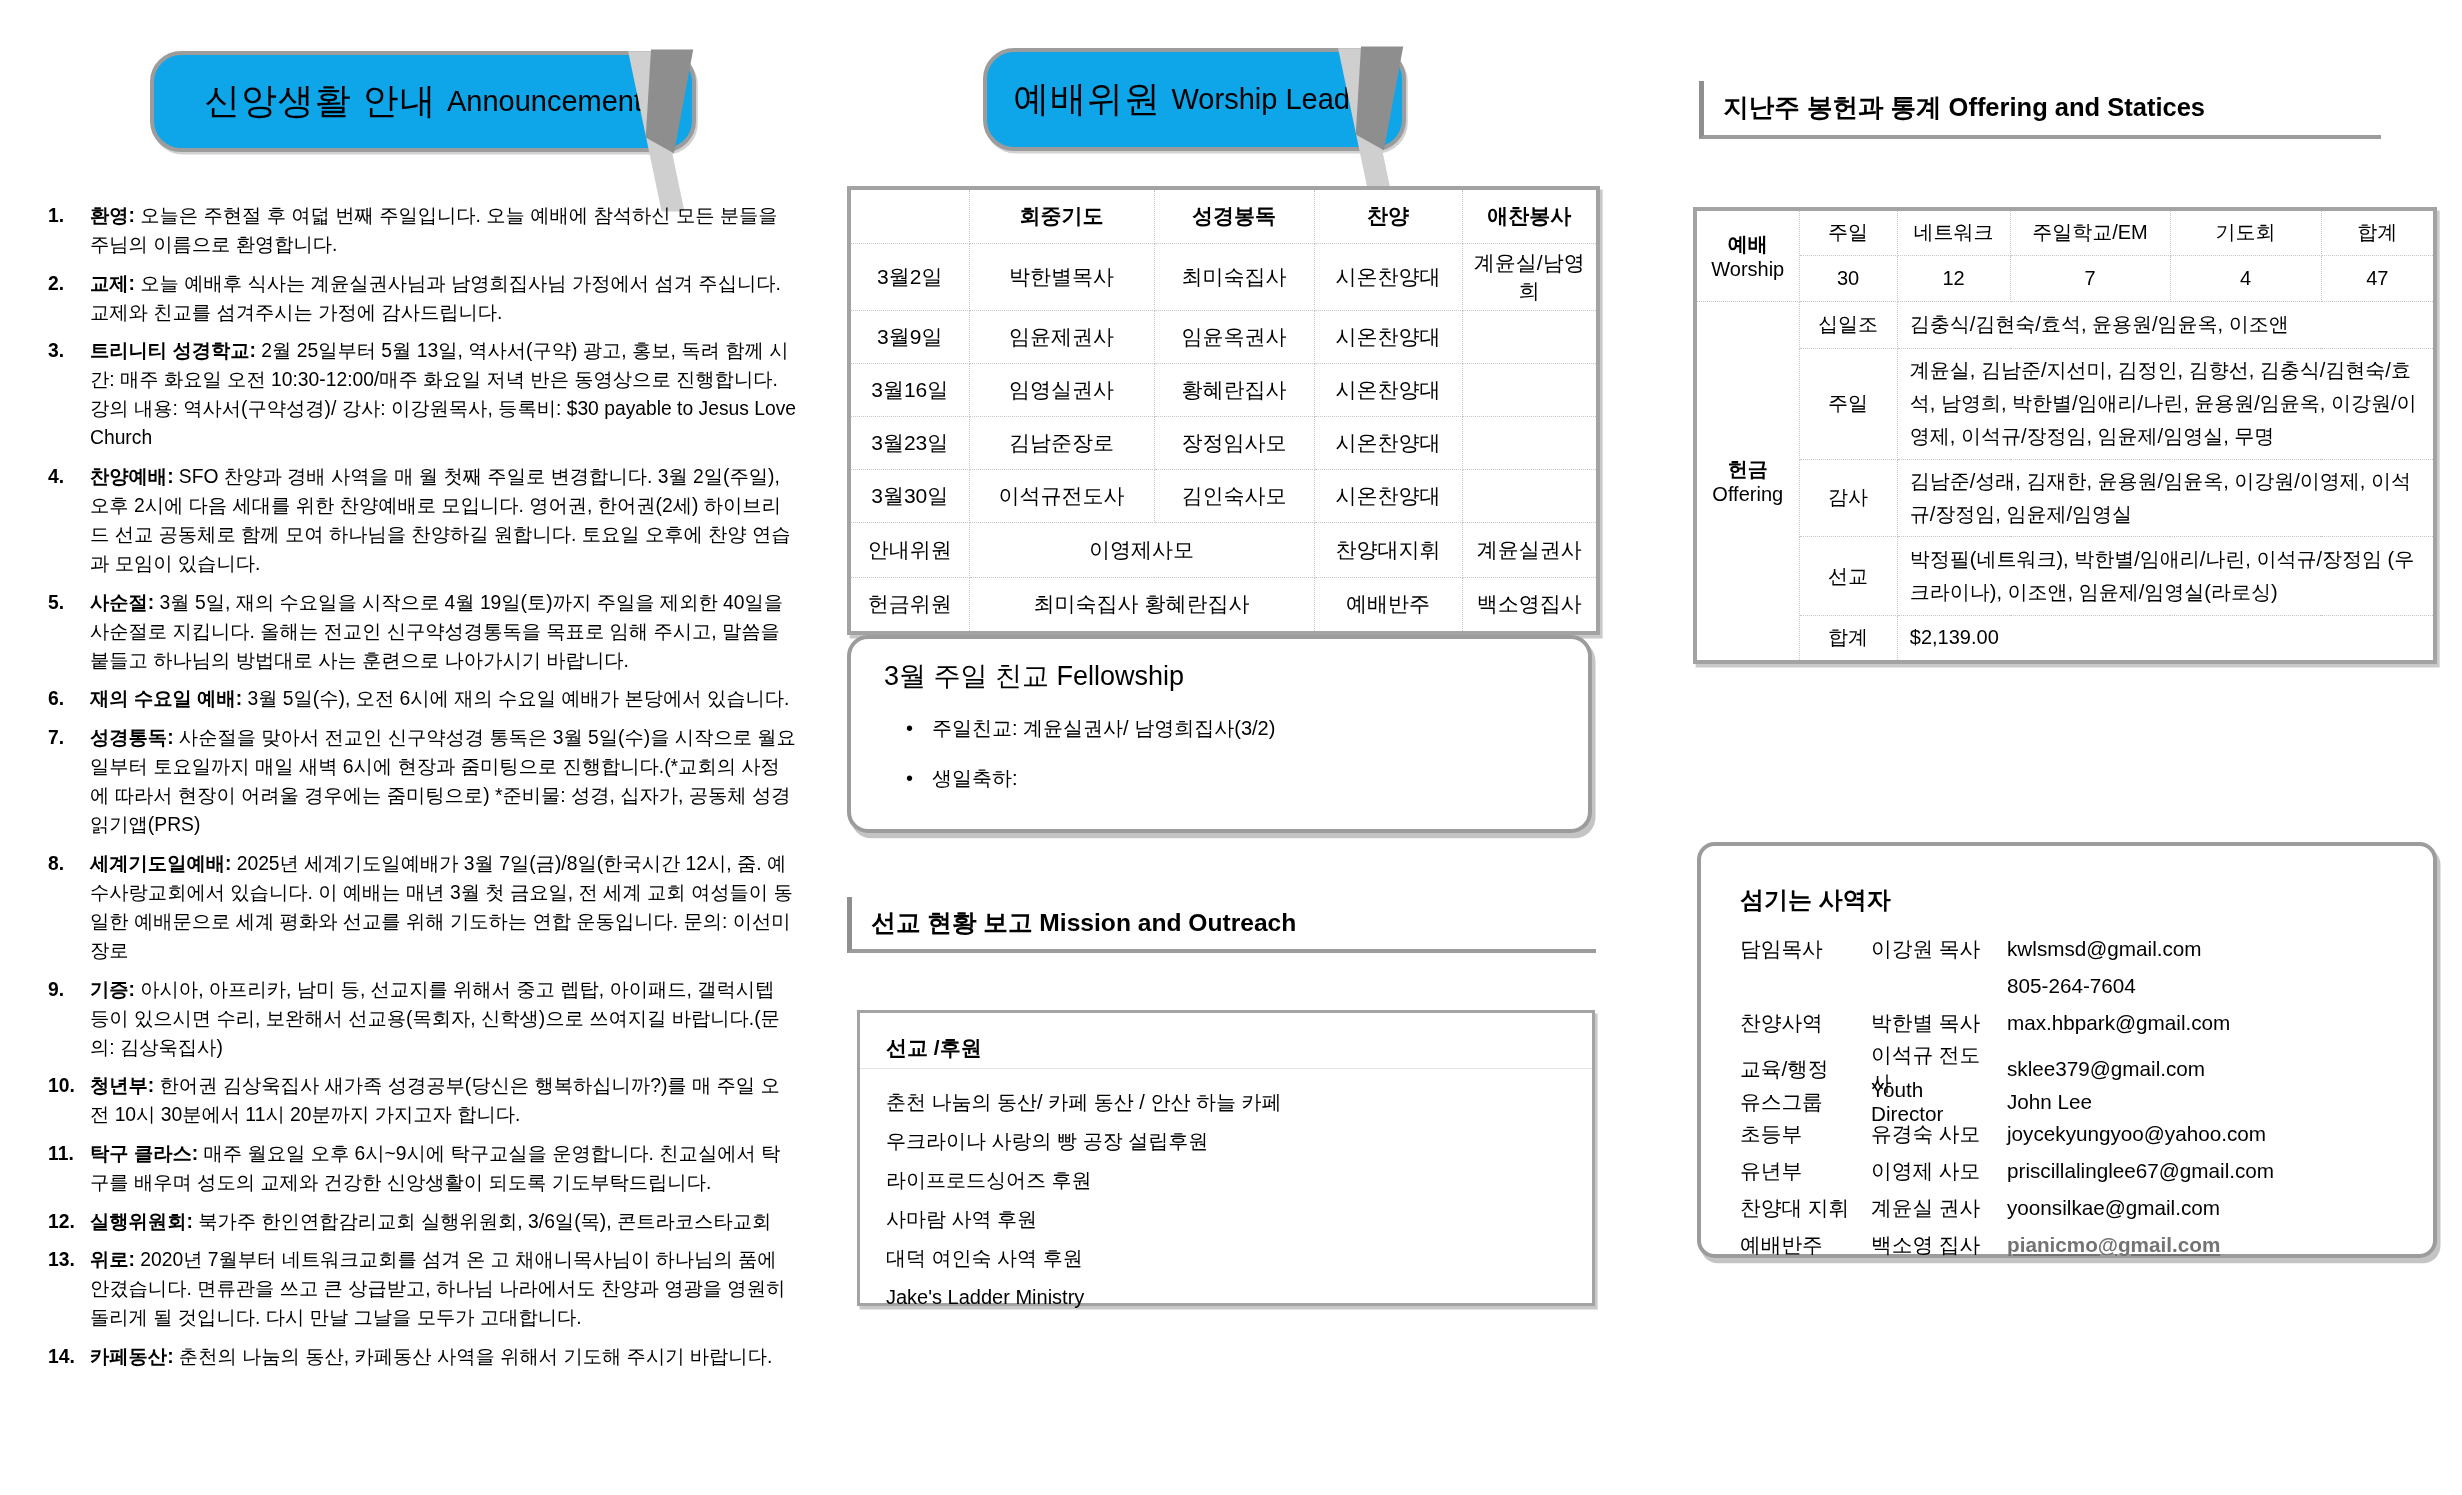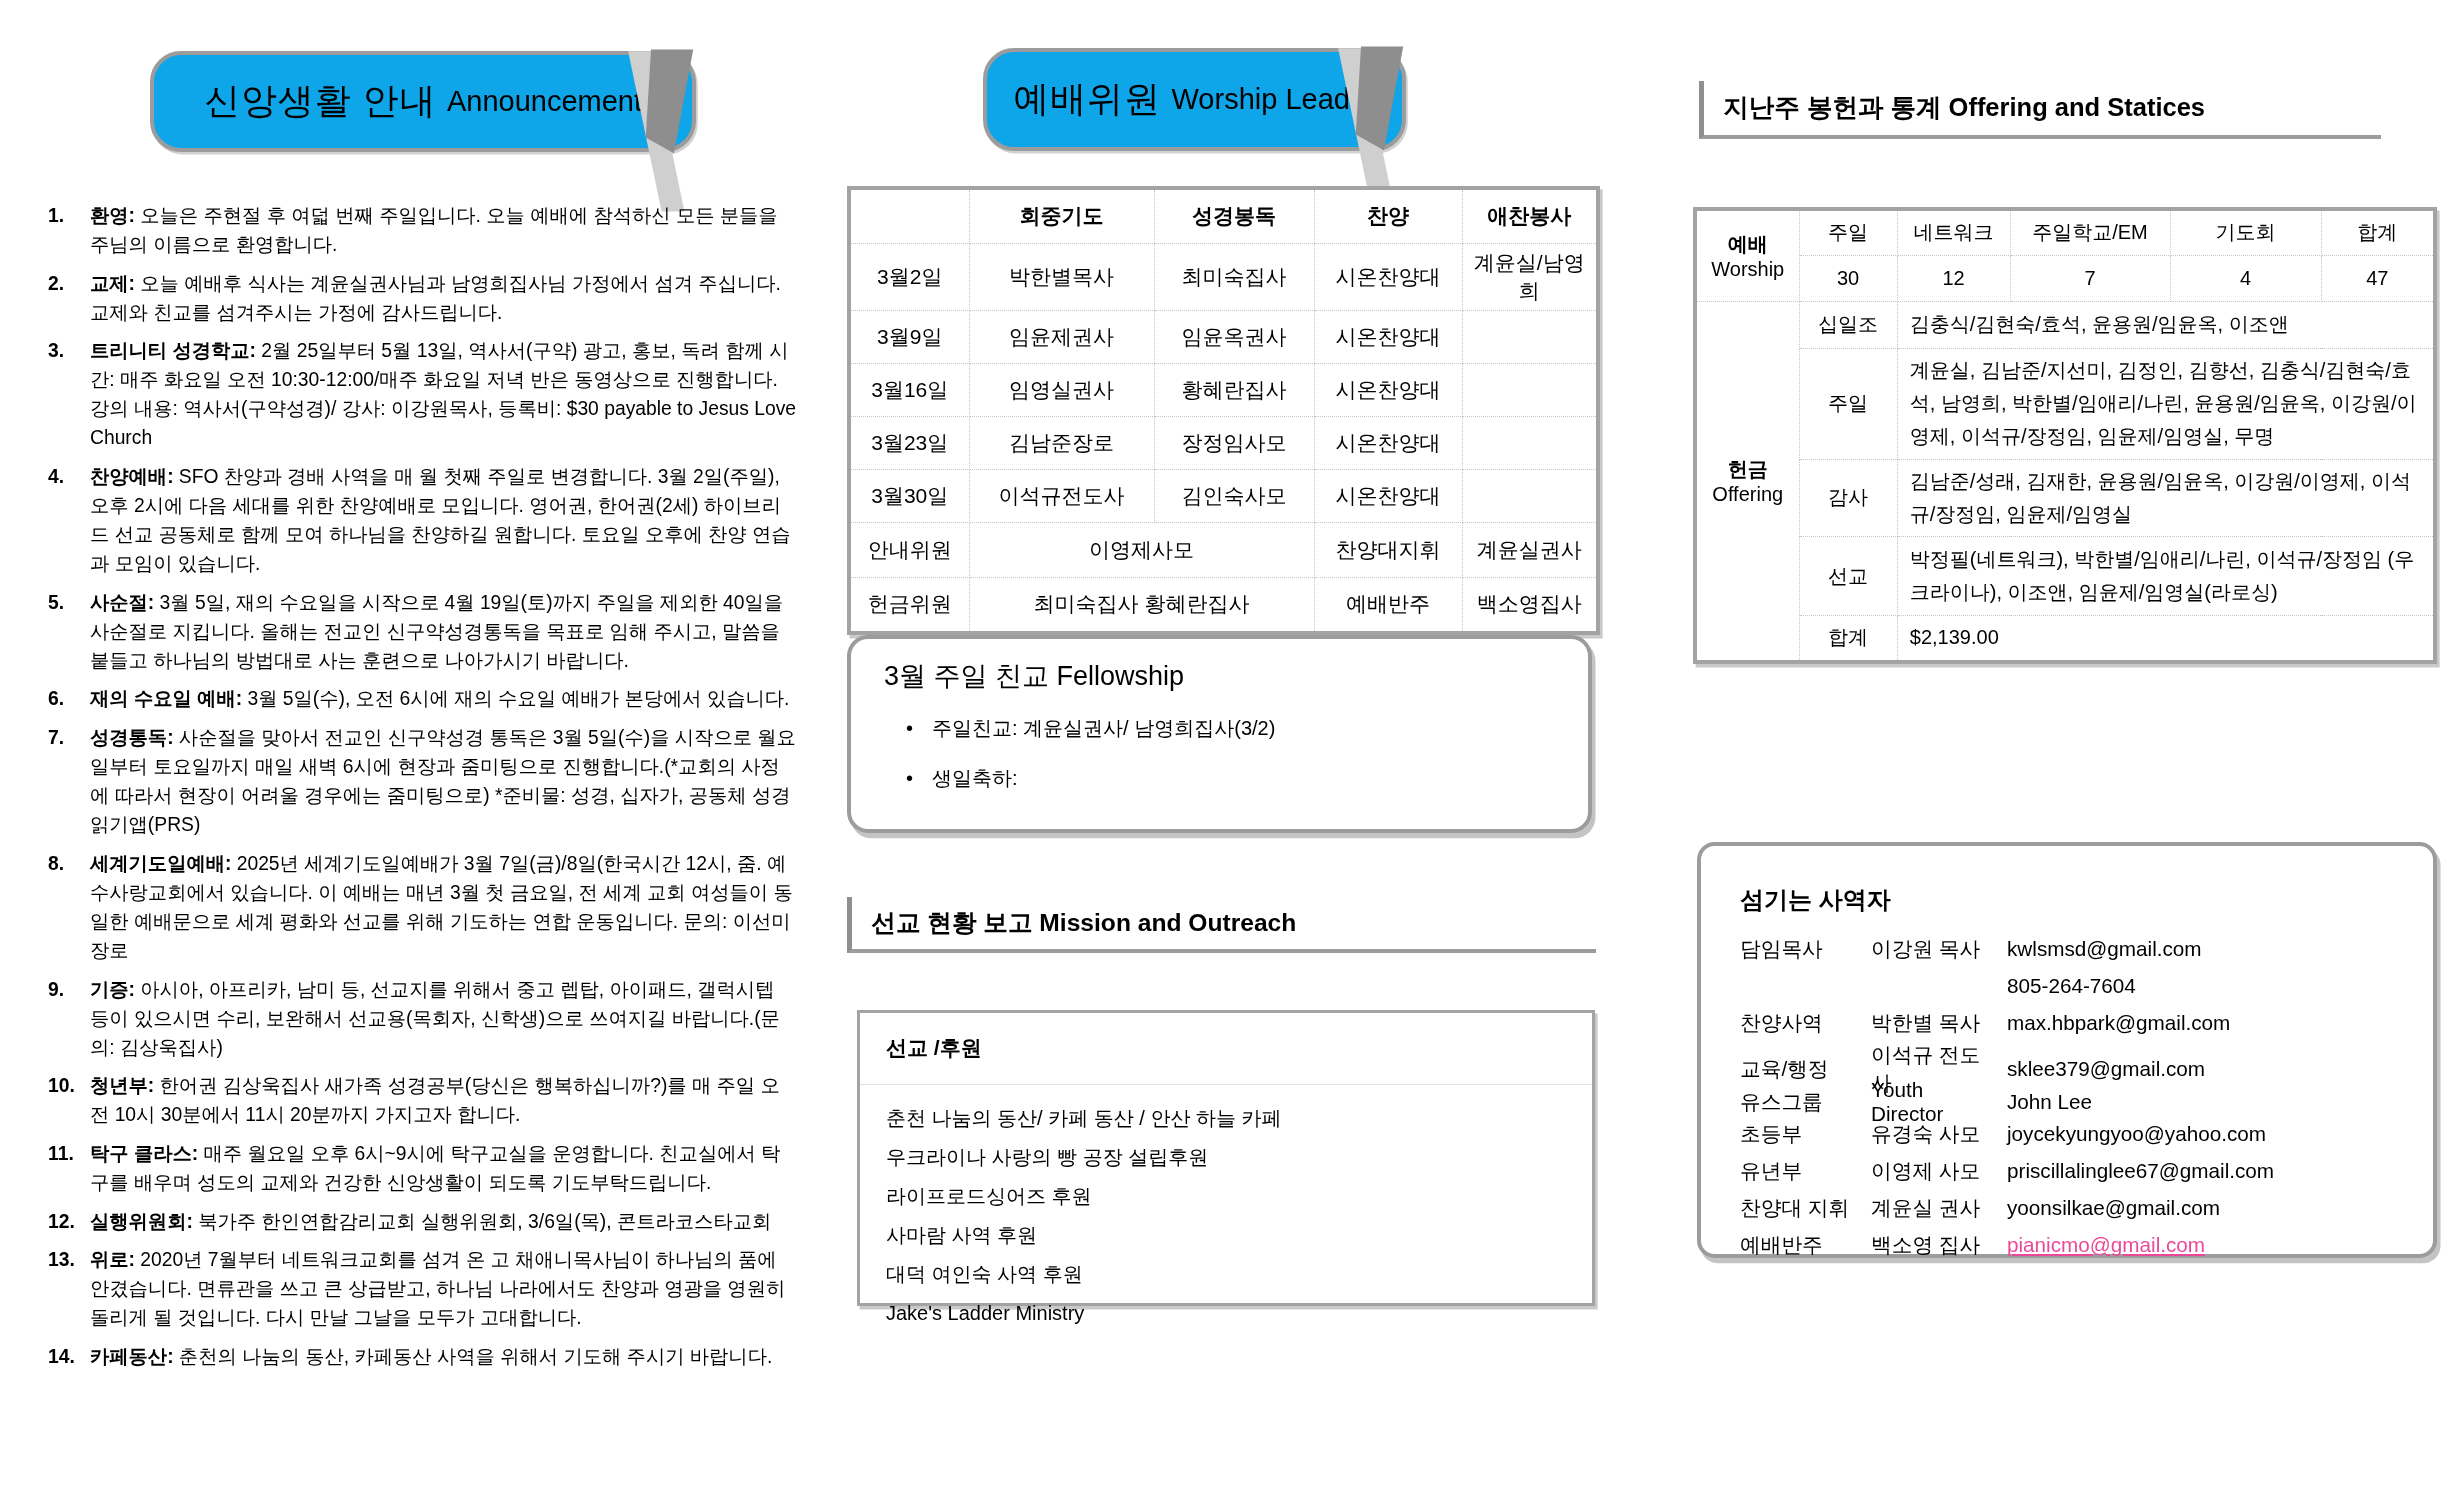--- a/index.html
+++ b/index.html
@@ -39,28 +39,28 @@
     box-shadow:3.5px 5.3px 0 #c4c4c4;}
   .fellow-title{font-size:27px;margin:19.3px 0 0 33px;}
   .fellow-bullets{margin:21px 0 0 55px;font-size:20px;}
   .fellow-bullets .b-row{margin-bottom:23px;}
   .bullet{display:inline-block;width:26px;}
   
   .bar-header{position:absolute;border-left:5.3px solid #8f8f8f;border-bottom:4.4px solid #9c9c9c;
     font-weight:bold;padding:8.8px 0 10.6px 19.3px;background:#fff;}
   
   .mission-box{position:absolute;border:3.5px solid #a3a3a3;background:#fff;box-shadow:2.6px 3.5px 0 #c9c9c9;}
-  .mission-box .m-head{font-weight:bold;font-size:21px;padding:21px 0 22px 26px;border-bottom:0.9px solid #e3e3e3;}
+  .mission-box .m-head{font-weight:bold;font-size:21px;padding:21px 0 6px 26px;border-bottom:0.9px solid #e3e3e3;}
   .mission-box .m-list{padding:14px 0 0 26px;font-size:20px;line-height:39px;}
   
   .servants-inner{padding:38px 0 0 39px;}
   .serv-title{font-weight:bold;font-size:24px;margin-bottom:14px;}
   .serv-row{display:grid;grid-template-columns:123px 128px auto;height:37px;align-items:center;
     font-size:20.7px;gap:8px;}
-  a.mail{color:#ec4899;text-decoration:underline;}
+  a.mail{color:#737373;text-decoration:underline;font-weight:bold;}
 </style>
 </head>
 <body>
 
 <div class="title-box" style="left:150px;top:51px;width:538px;height:93px;">
   <span class="ko">신앙생활 안내</span>
   <span class="en">Announcement</span>
   <svg class="ribbon" viewBox="0 0 120 200">
     <polygon points="34,6 60,6 98,188 72,188" fill="#cfcfcf"></polygon>
     <polygon points="60,4 108,4 86,122 54,104" fill="#8e8e8e"></polygon>

